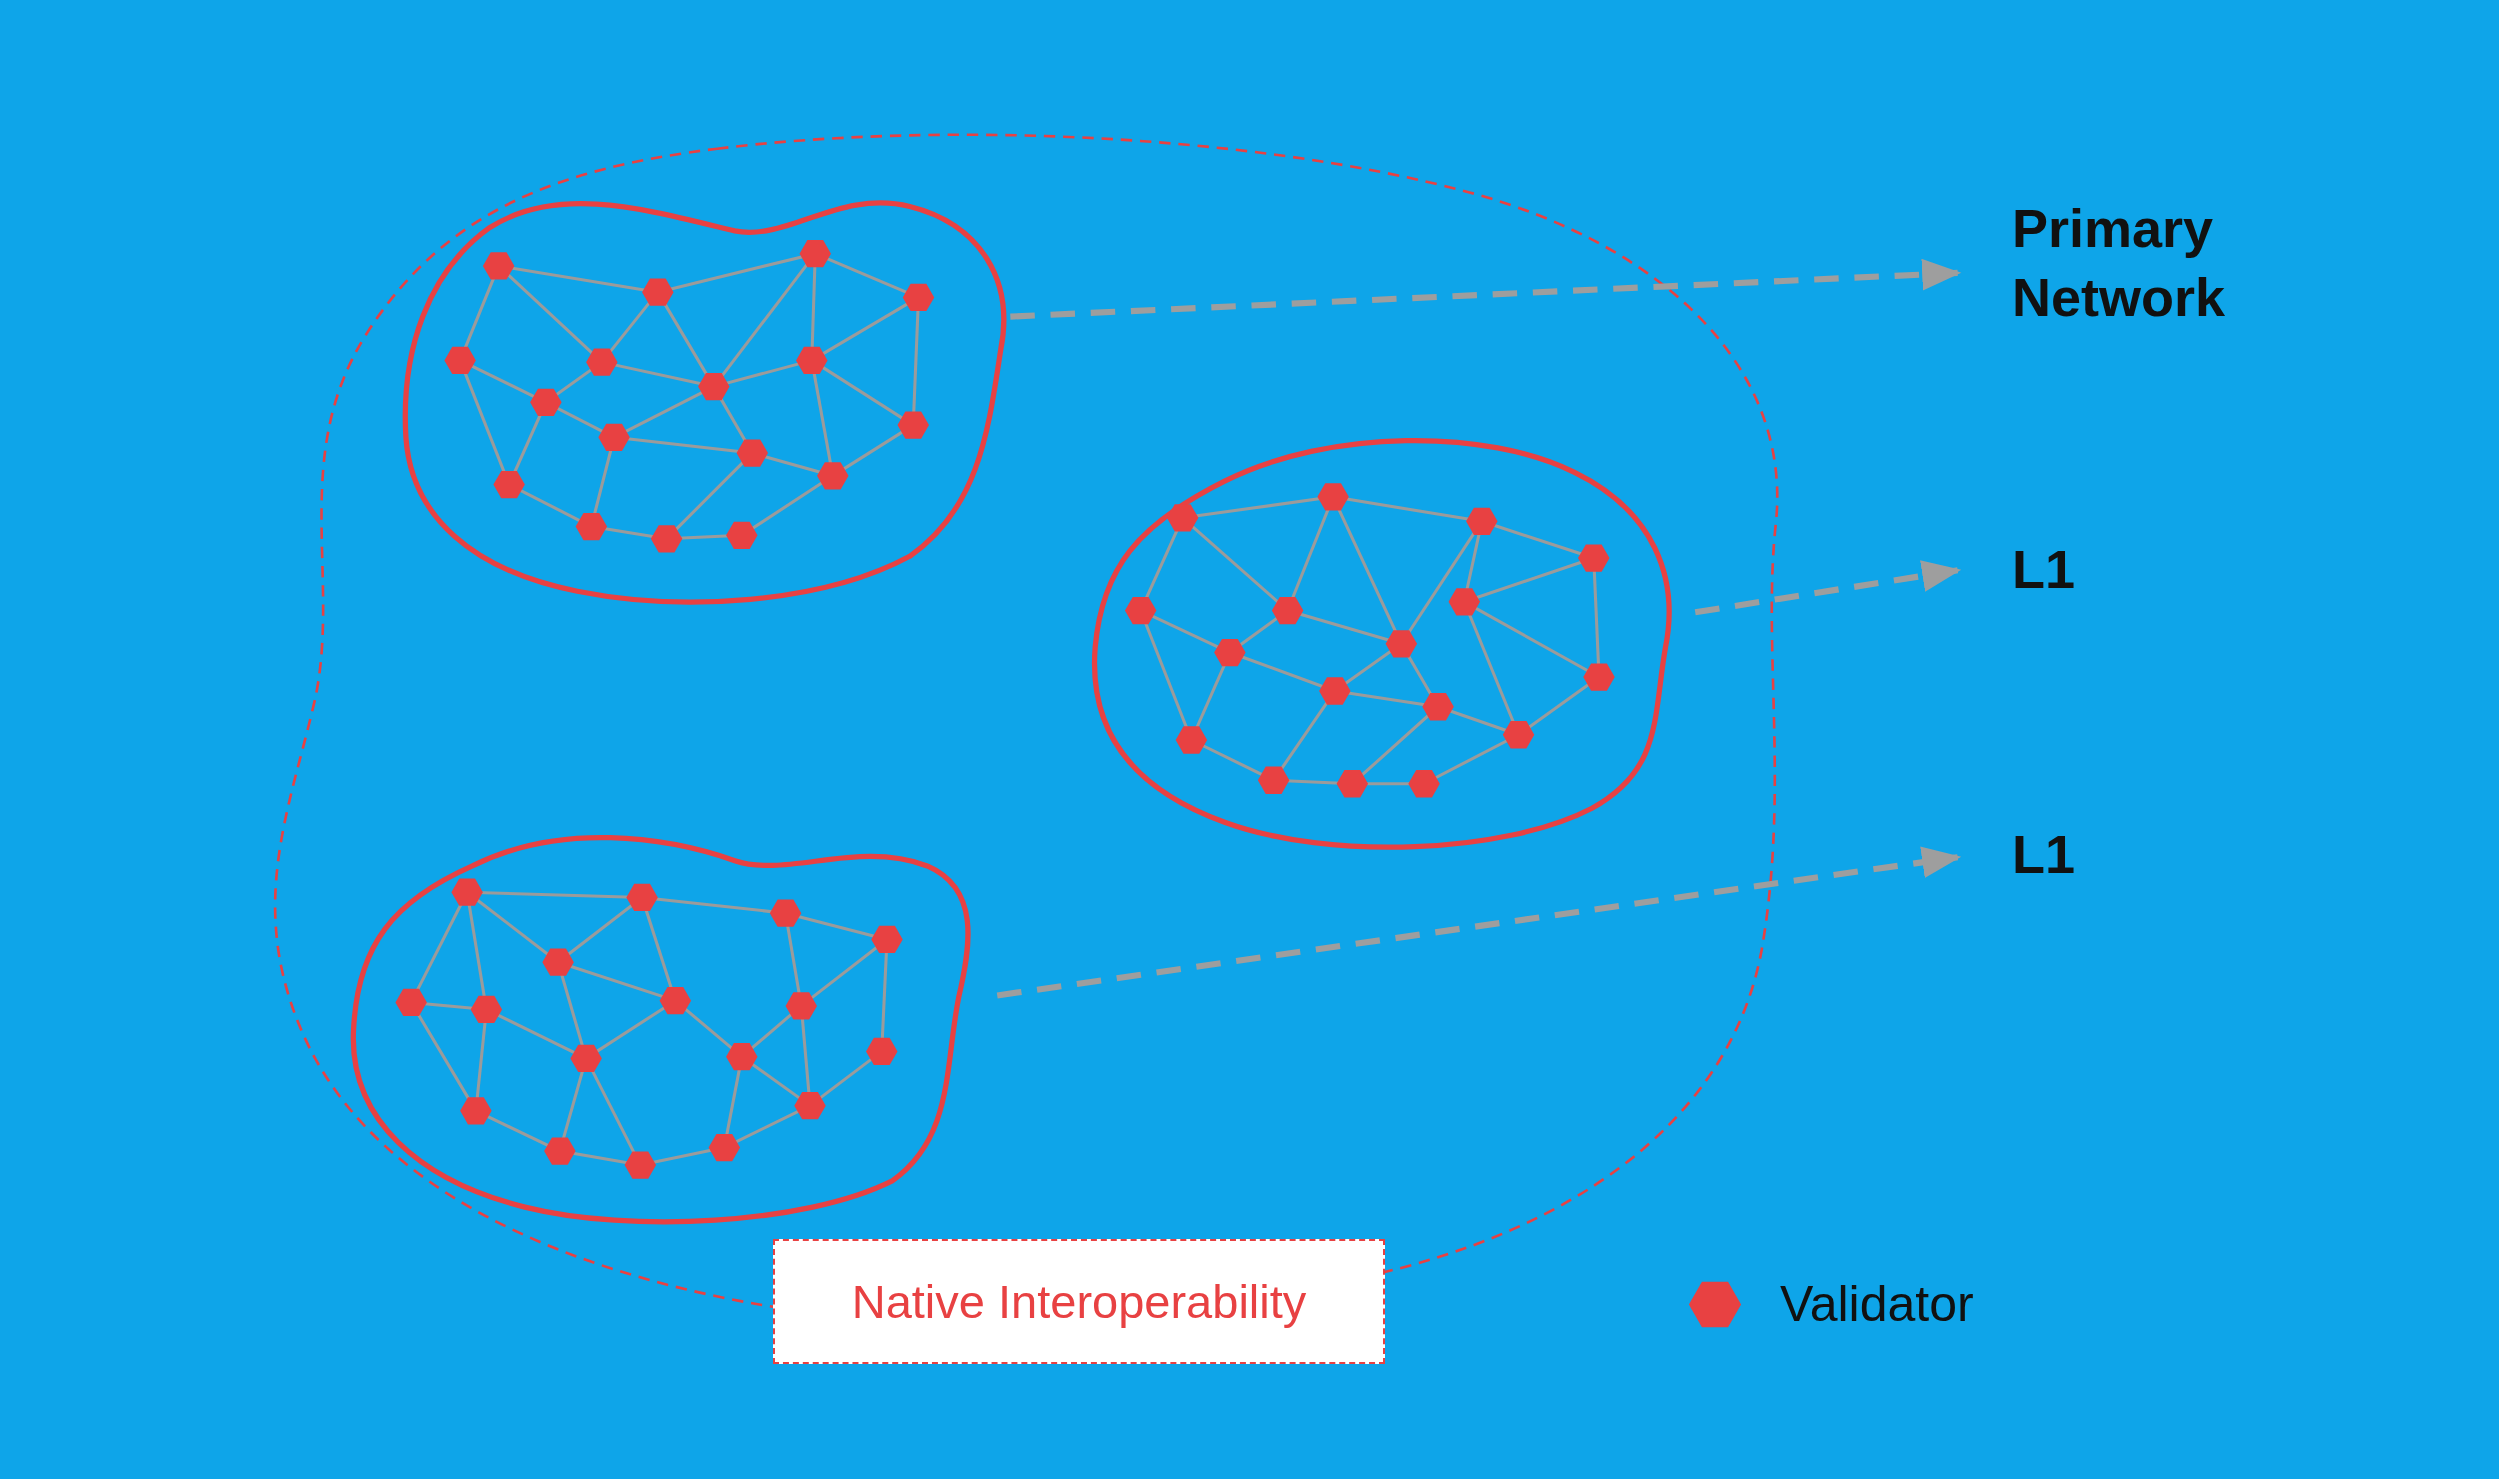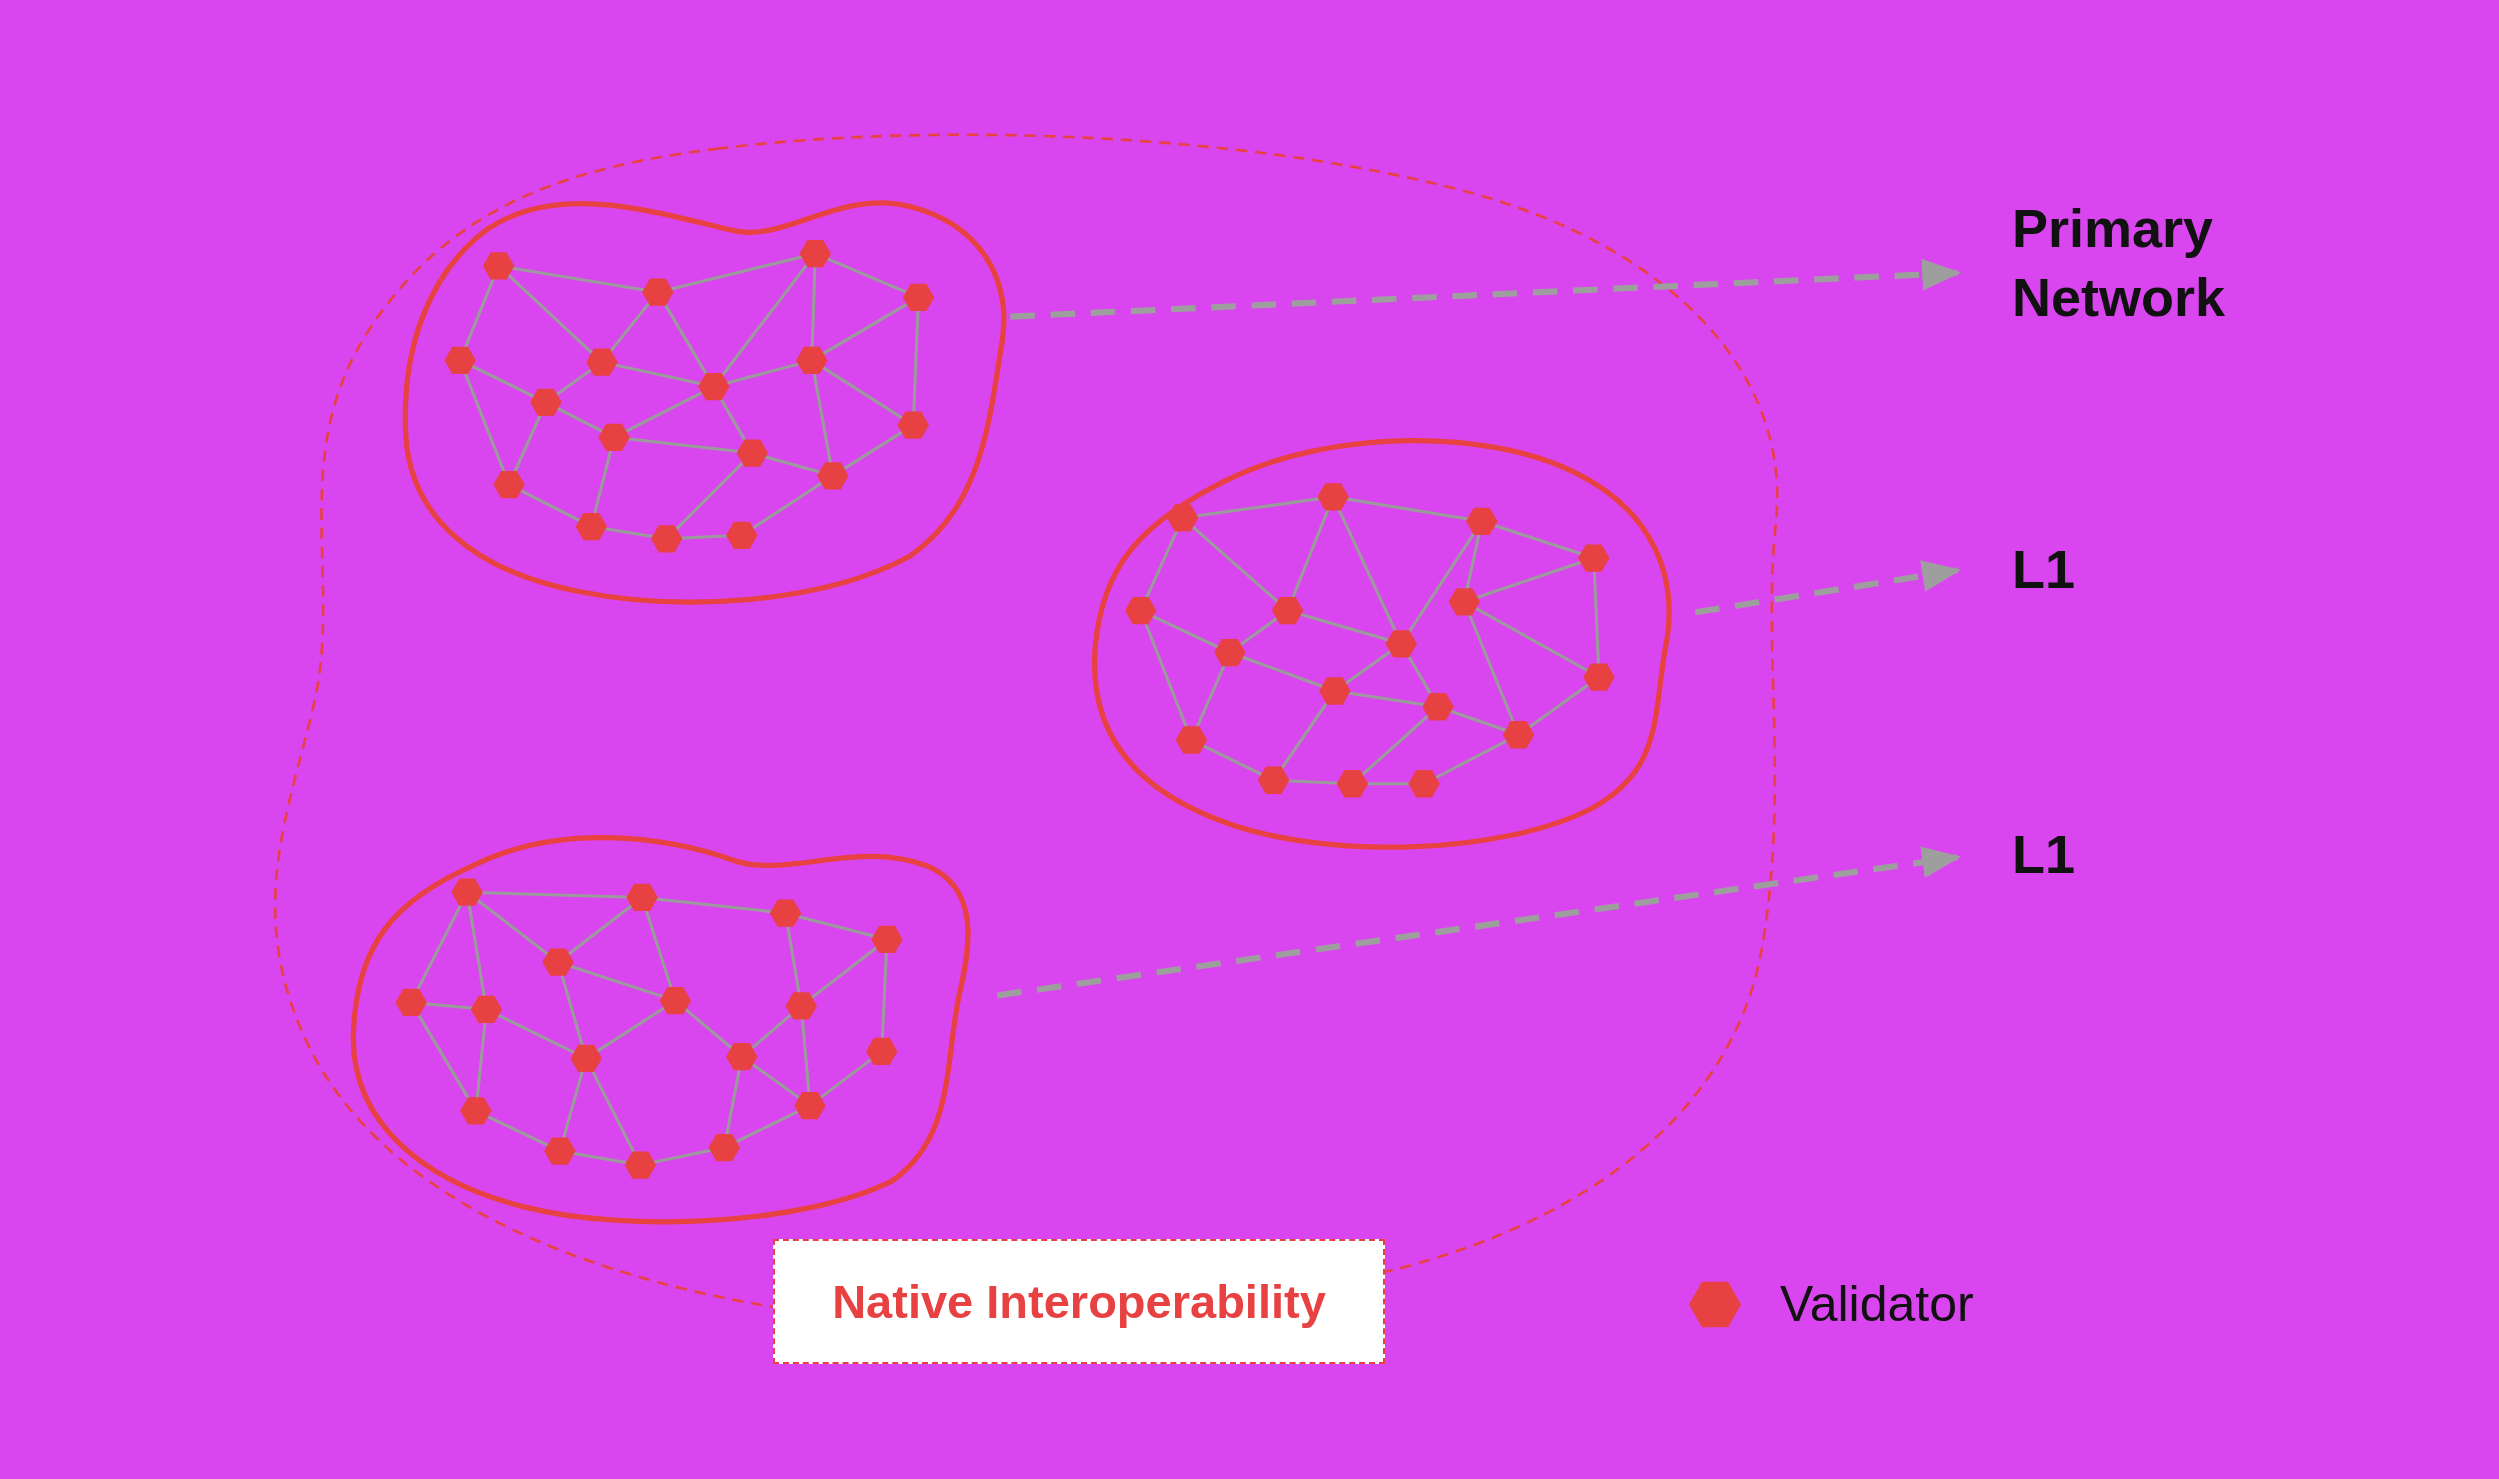--- a/index.html
+++ b/index.html
@@ -1,20 +1,20 @@
 <!DOCTYPE html>
 <html style="font-size:14px"><head>
 <meta charset="utf-8">
 <style>
   html, body { margin: 0; padding: 0; background: #ffffff; }
   .canvas {
     position: relative;
     width: 2500px;
     height: 1480px;
-    background: #d946ef;
+    background: #0ea5e9;
     overflow: hidden;
     font-family: "Liberation Sans", sans-serif;
   }
   svg.diagram { position: absolute; left: 0; top: 0; }
   .label {
     position: absolute;
     font-weight: 700;
     color: #111111;
     font-size: 54px;
     line-height: 1.27;
@@ -26,21 +26,21 @@
     top: 1239px;
     width: 612px;
     height: 125px;
     background: #ffffff;
     border: 2.6px dashed #cc3333;
     box-sizing: border-box;
     display: flex;
     align-items: center;
     justify-content: center;
     font-size: 47px;
-    font-weight: 700;
+    font-weight: 400;
     z-index: 3;
   }
   .legend {
     position: absolute;
     left: 1688px;
     top: 1275px;
     display: flex;
     align-items: center;
     gap: 38px;
     z-index: 3;

